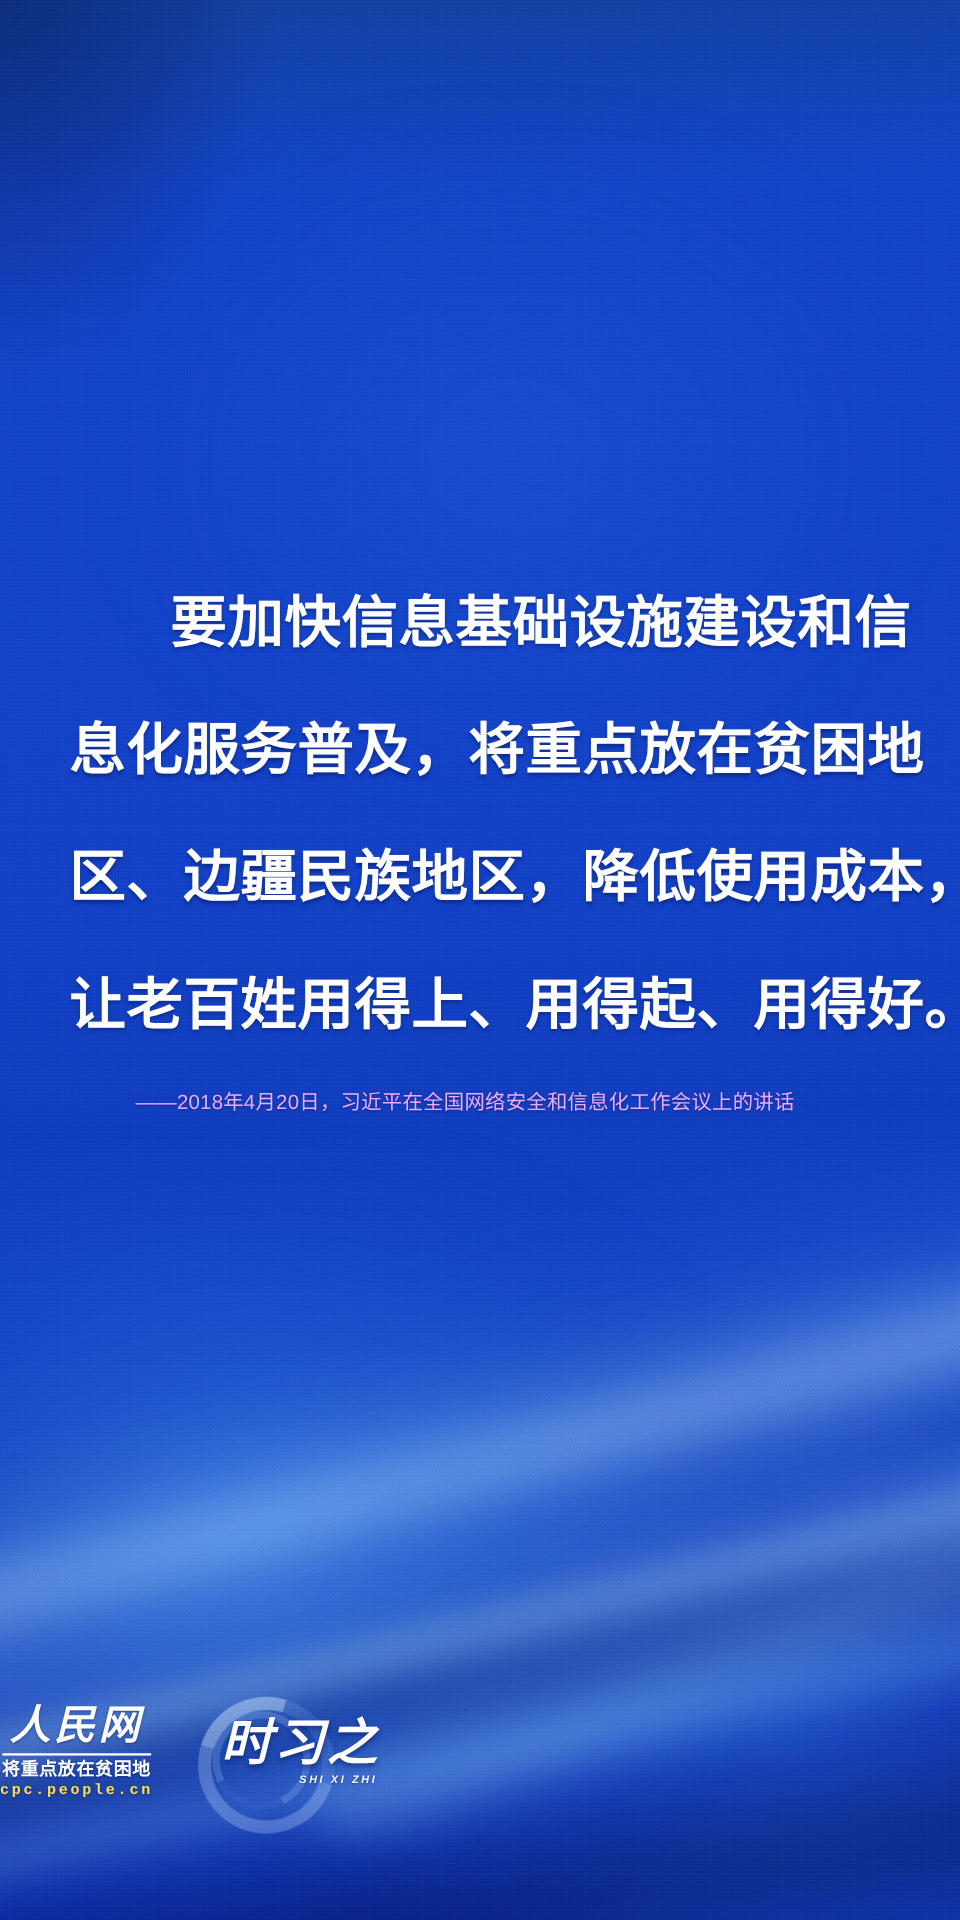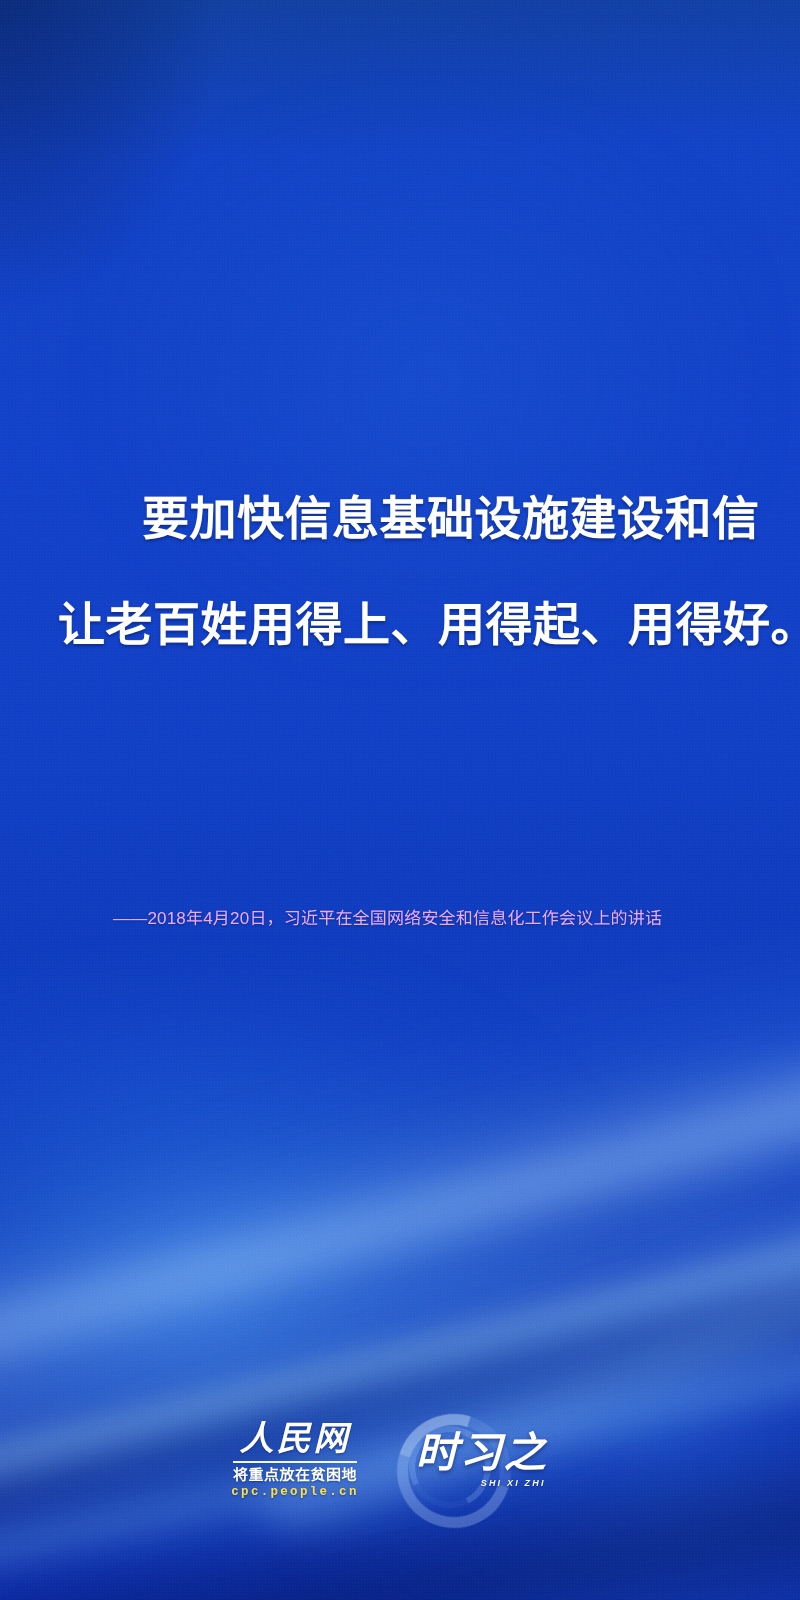--- a/index.html
+++ b/index.html
@@ -245,21 +245,21 @@
 
   
   .footer {
     position: absolute;
     left: 0;
     bottom: 92px;
     width: 800px;
     height: 96px;
     display: flex;
     align-items: center;
-    justify-content: center;
+    justify-content: flex-start;
     gap: 24px;
   }
 
   .people-logo {
     display: flex;
     flex-direction: column;
     align-items: center;
     line-height: 1;
   }
   .people-logo .brand-cn {
@@ -376,20 +376,22 @@
   <div class="fold fold-right-ribbon"></div>
   <div class="fold fold-3"></div>
   <div class="fold fold-dark-2"></div>
   <div class="bg-texture"></div>
   <div class="bg-noise"></div>
 
   <div class="content">
 
     <div class="quote-block">
       <div class="quote-line indent">要加快信息基础设施建设和信</div>
+      <div class="quote-line">息化服务普及，将重点放在贫困地</div>
+      <div class="quote-line">区、边疆民族地区，降低使用成本，</div>
       <div class="quote-line">让老百姓用得上、用得起、用得好。</div>
     </div>
 
     <div class="attribution">
       <span class="lead">——2018年4月20日，习近平在全国网络安全和信息化工作会议上的讲话</span>
     </div>
 
     <div class="footer">
 
       <div class="people-logo">

